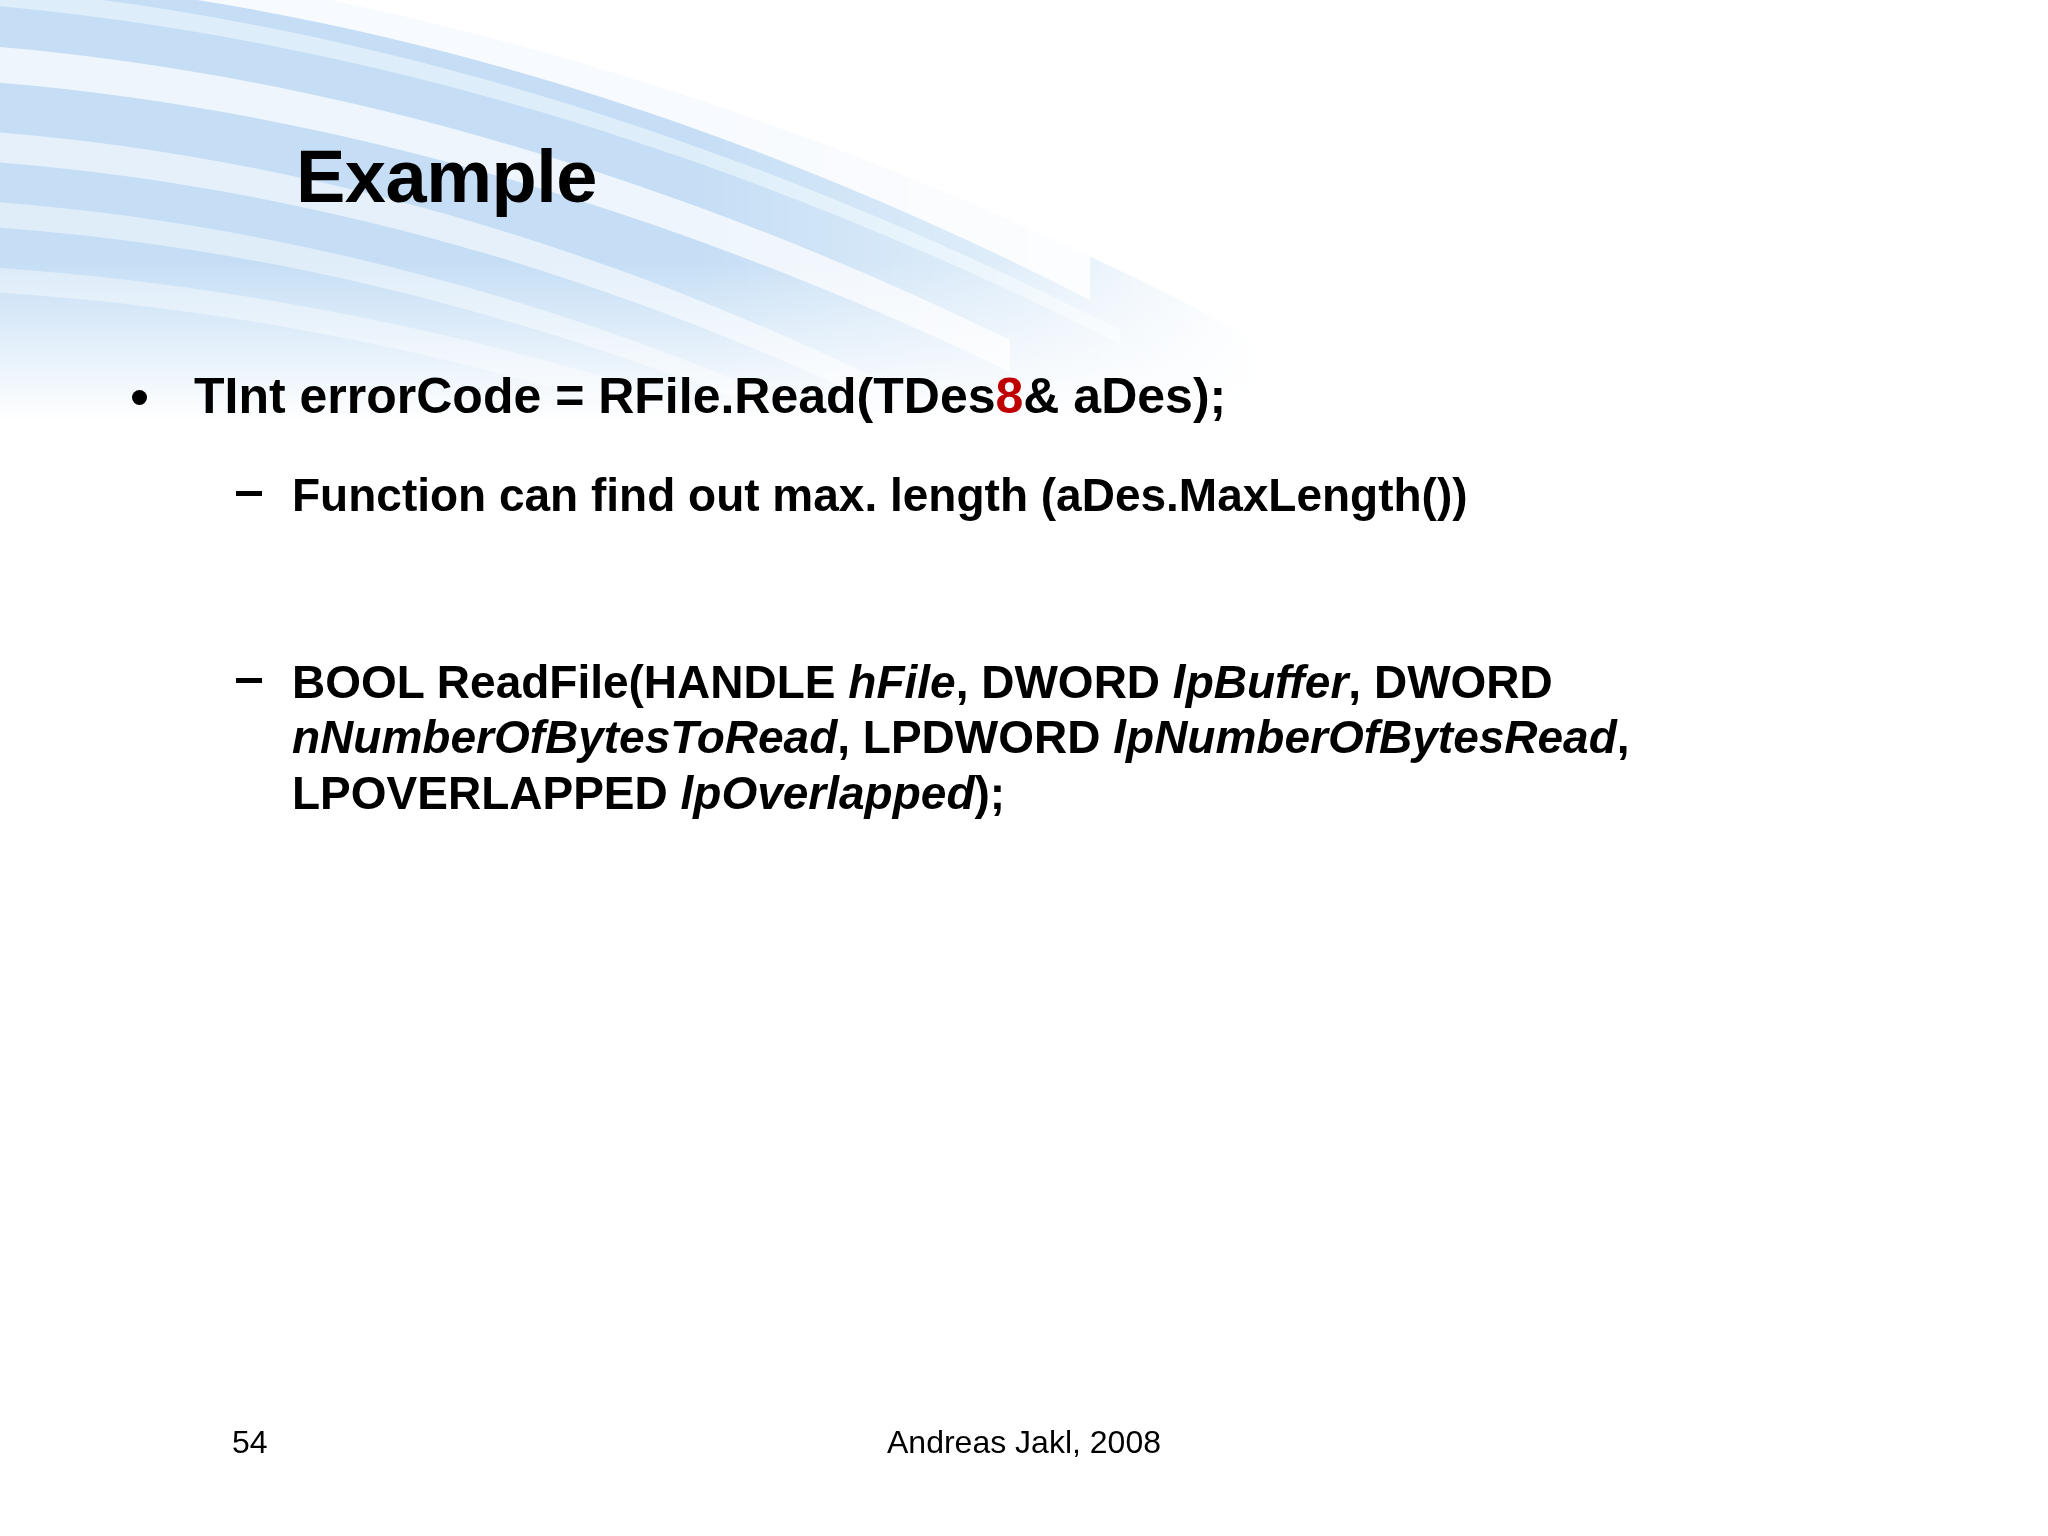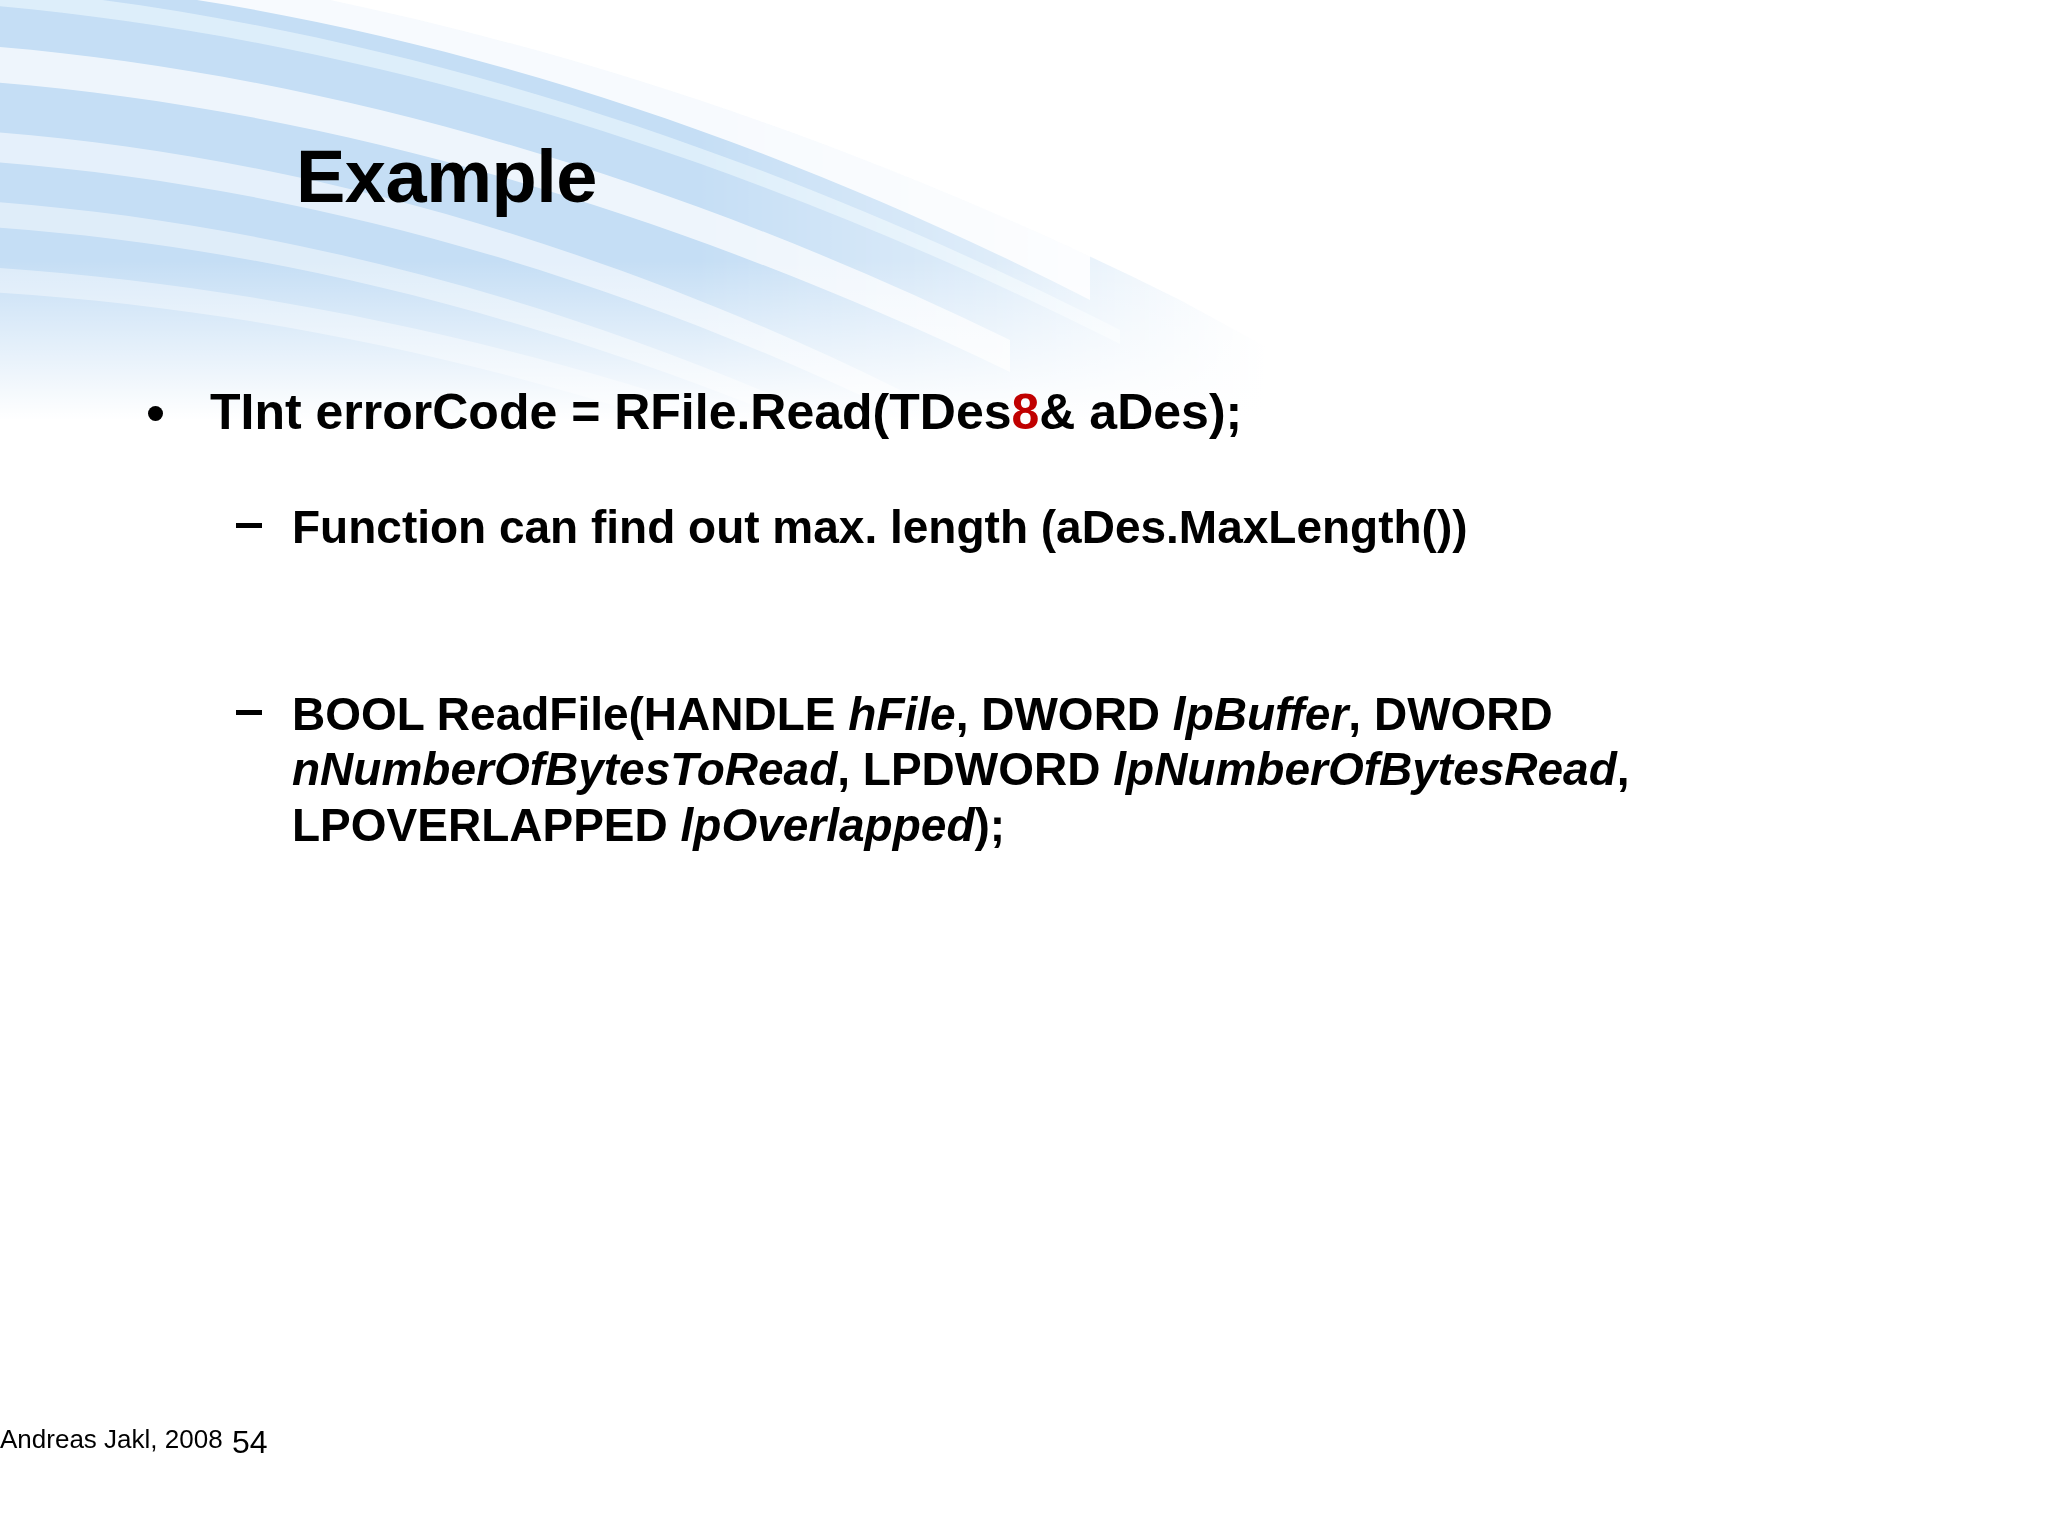--- a/index.html
+++ b/index.html
@@ -58,21 +58,21 @@
     top: 368px;
     width: 1830px;
   }
 
   .b1 {
     position: relative;
     padding-left: 76px;
     font-size: 50px;
     font-weight: bold;
     line-height: 1.12;
-    margin: 16px;
+    margin: 0;
     white-space: nowrap;
   }
   .b1 .marker {
     position: absolute;
     left: 14px;
     top: 0.44em;
     width: 15px;
     height: 15px;
     border-radius: 50%;
     background: #000000;
@@ -108,21 +108,22 @@
     left: 232px;
     top: 1424px;
     font-size: 32px;
     color: #000000;
   }
   .footer-credit {
     position: absolute;
     left: 0;
     top: 1424px;
     width: 2048px;
-    font-size: 26px;
+    text-align: center;
+    font-size: 32px;
     color: #000000;
   }
 </style>
 </head>
 <body>
 
 <div class="slide">
 
   <div class="swoosh-layer">
     <svg width="2048" height="420" viewBox="0 0 2048 420" xmlns="http://www.w3.org/2000/svg">

